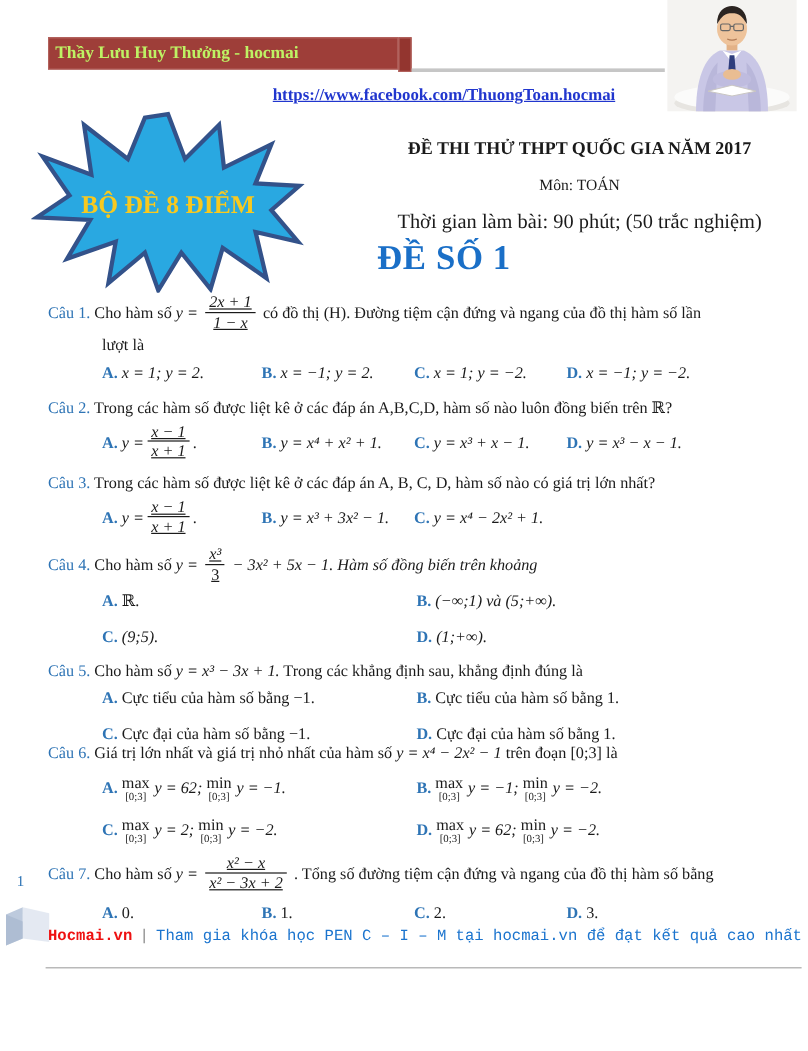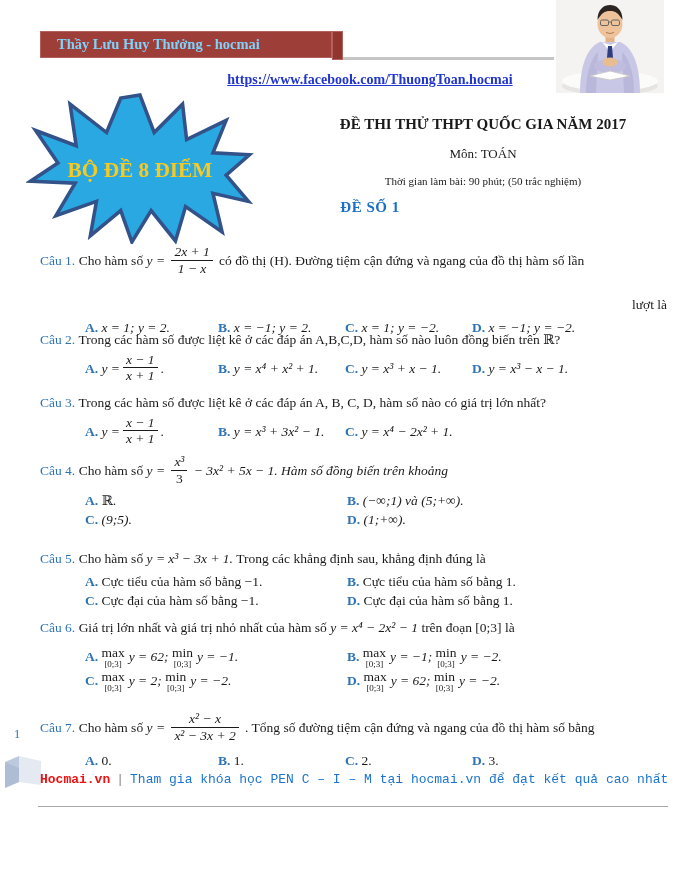--- a/index.html
+++ b/index.html
@@ -2,56 +2,56 @@
 <html><head>
 <meta charset="utf-8">
 <style>
   html,body{margin:0;padding:0;background:#fff;}
   .page{position:relative;width:673px;height:876px;background:#fff;overflow:hidden;
         font-family:"Liberation Serif","DejaVu Serif",serif;color:#1a1a1a;font-size:13.5px;}
 
   
   .banner{position:absolute;left:40px;top:31px;width:292px;height:27px;background:#9E3E39;
           box-shadow:inset 0 0 0 1px #b2615c;display:flex;align-items:center;}
-  .banner span{color:#7dd3fc;font-weight:bold;font-size:14.5px;padding-left:17px;white-space:nowrap;}
+  .banner span{color:#bef264;font-weight:bold;font-size:14.5px;padding-left:6px;white-space:nowrap;}
   .banner-cap{position:absolute;left:332px;top:31px;width:11px;height:29px;background:#93352f;
           box-shadow:inset 0 0 0 1px #b2615c;}
   .gray-line{position:absolute;left:343px;top:57px;width:211px;height:3px;background:#c6c6c6;}
 
   
   .photo{position:absolute;left:556px;top:0px;width:108px;height:93px;}
 
   
   .fb-link{position:absolute;left:95px;top:72px;width:550px;text-align:center;
            color:#2136CE;font-weight:bold;font-size:14px;text-decoration:underline;cursor:pointer;}
 
   
   .title-block{position:absolute;left:303px;top:104px;width:360px;text-align:center;}
   .title-block .t1{font-weight:bold;font-size:15px;margin-bottom:13px;white-space:nowrap;margin-top:12px;}
   .title-block .t2{font-size:13px;margin-bottom:13px;}
-  .title-block .t3{font-size:11px;white-space:nowrap;}
+  .title-block .t3{font-size:17px;white-space:nowrap;}
 
   
   .badge{position:absolute;left:26px;top:92px;width:228px;height:152px;}
   .badge svg{width:100%;height:100%;}
   .badge text{font-family:"Liberation Serif","DejaVu Serif",serif;font-weight:bold;font-size:21px;}
 
   .de-so{position:absolute;left:70px;top:199px;width:600px;text-align:center;
-         color:#1A6FC7;font-weight:bold;font-size:15px;letter-spacing:.5px;}
+         color:#1A6FC7;font-weight:bold;font-size:29px;letter-spacing:.5px;}
 
   
   .q{position:absolute;left:40px;width:627px;line-height:1.4;}
   .ql{color:#2E74B5;font-weight:normal;}
   .ol{color:#2E74B5;font-weight:bold;font-style:normal;}
   .m{font-style:italic;}
-  .cont{padding-left:45px;margin-top:18px;text-align:right;}
+  .cont{padding-left:45px;margin-top:1px;}
   .opts{margin-top:4px;}
   .opts4{display:grid;grid-template-columns:133px 127px 127px 1fr;padding-left:45px;align-items:center;}
-  .opts2{display:grid;grid-template-columns:262px 1fr;padding-left:45px;align-items:center;}
-  .frac{display:inline-block;vertical-align:middle;text-align:center;margin:0 3px;transform:translateY(-2px);line-height:1.15;}
+  .opts2{display:grid;grid-template-columns:262px 1fr;padding-left:45px;row-gap:11px;align-items:center;}
+  .frac{display:inline-block;vertical-align:middle;text-align:center;margin:0 3px;transform:translateY(-2px);line-height:1.15;text-decoration:underline;}
   .fn{display:block;border-bottom:1px solid #1a1a1a;padding:0 3px;}
   .fd{display:block;padding:0 3px;}
   .limop{display:inline-flex;flex-direction:column;align-items:center;vertical-align:middle;line-height:1.05;margin-right:4px;}
   .limop .op{font-style:normal;}
   .limop .sub{font-size:9px;font-style:normal;color:#1a1a1a;}
 
   
   .footer-line{position:absolute;left:38px;top:806px;width:630px;height:1px;background:#a8a8a8;}
   .footer{position:absolute;left:40px;top:772px;font-size:13px;white-space:nowrap;font-family:Liberation Mono, monospace;}
   .footer .brand{color:#EE1111;font-weight:bold;}

